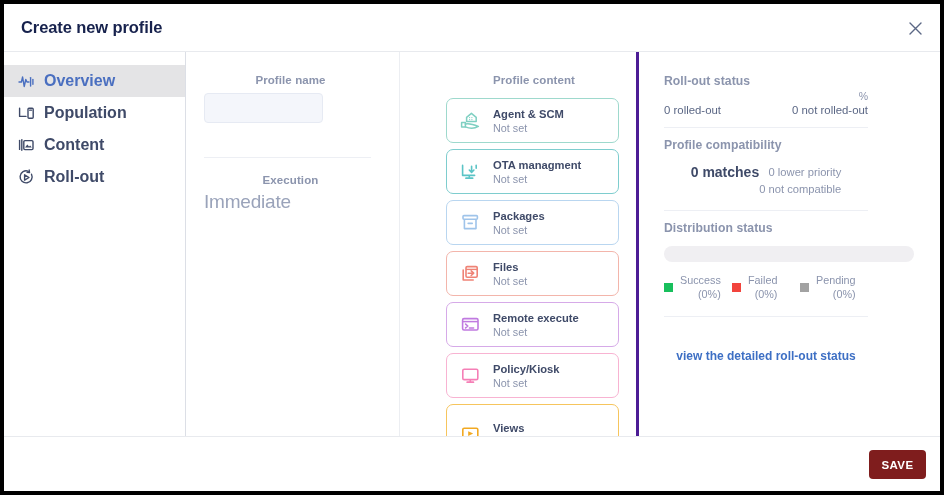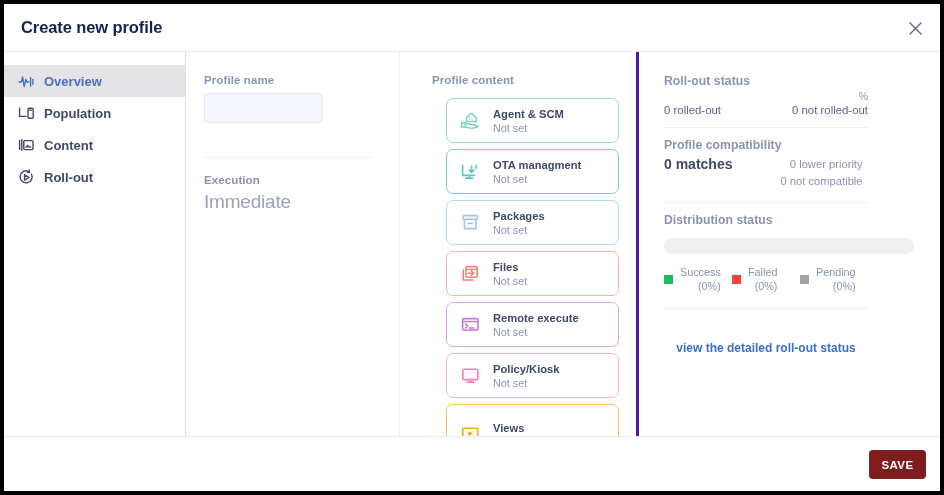--- a/index.html
+++ b/index.html
@@ -48,40 +48,41 @@
   .sidebar {
     position: absolute; left: 0; top: 0;
     width: 182px; height: 384px;
     border-right: 1px solid #dcdfe6;
     padding-top: 13px;
   }
   .nav-item {
     display: flex; align-items: center;
     height: 32px; padding-left: 14px;
     gap: 9px; cursor: pointer;
-    color: #3f4a68; font-size: 13px; font-weight: 600;
+    color: #3f4a68; font-size: 16px; font-weight: 600;
   }
   .nav-item.active {
     background: #e4e4e6;
     color: #4a6fc0;
   }
   .nav-icon { width: 17px; height: 17px; flex: 0 0 17px;
     display:flex; align-items:center; justify-content:center; }
   .nav-icon svg { display:block; }
 
   
   .col-form {
     position: absolute; left: 183px; top: 0;
     width: 213px; height: 384px;
     border-right: 1px solid #eceef2;
     padding: 22px 22px 0 17px;
   }
   .field-label {
     font-size: 11.5px; font-weight: 700; color: #8b94ad;
     letter-spacing: 0.1px;
+    text-align: center;
   }
   .text-input {
     margin-top: 7px;
     width: 119px; height: 30px;
     background: #f4f6fb;
     border: 1px solid #e6eaf3;
     border-radius: 4px;
     outline: none;
     font-family: "Liberation Sans", sans-serif;
     font-size: 12px; color: #3f4a68;
@@ -139,23 +140,22 @@
   .pct-row {
     text-align: right; font-size: 10.5px; color: #8b94ad;
     margin-top: 2px; height: 13px;
   }
   .kv-row {
     display: flex; justify-content: space-between; align-items: baseline;
     font-size: 11.4px; color: #5b6785; margin-top: 1px;
   }
   .sec-div { height: 1px; background: #edeff4; margin: 11px 0 10px 0; }
   .matches-row {
-    display: flex; justify-content: flex-start; align-items: flex-start;
-    margin-top: 4px;
-    gap: 48px;
+    display: flex; justify-content: center; align-items: flex-start;
+    margin-top: 12px;
   }
   .matches-big { font-size: 14px; font-weight: 700; color: #3f4a68; }
   .matches-side { text-align: right; font-size: 11.2px; color: #8b94ad; line-height: 1.55; }
   .dist-bar {
     margin-top: 11px;
     width: 250px; height: 16px;
     background: #f0eff2; border-radius: 8px;
   }
   .legend {
     display: flex; margin-top: 11px; gap: 0;

